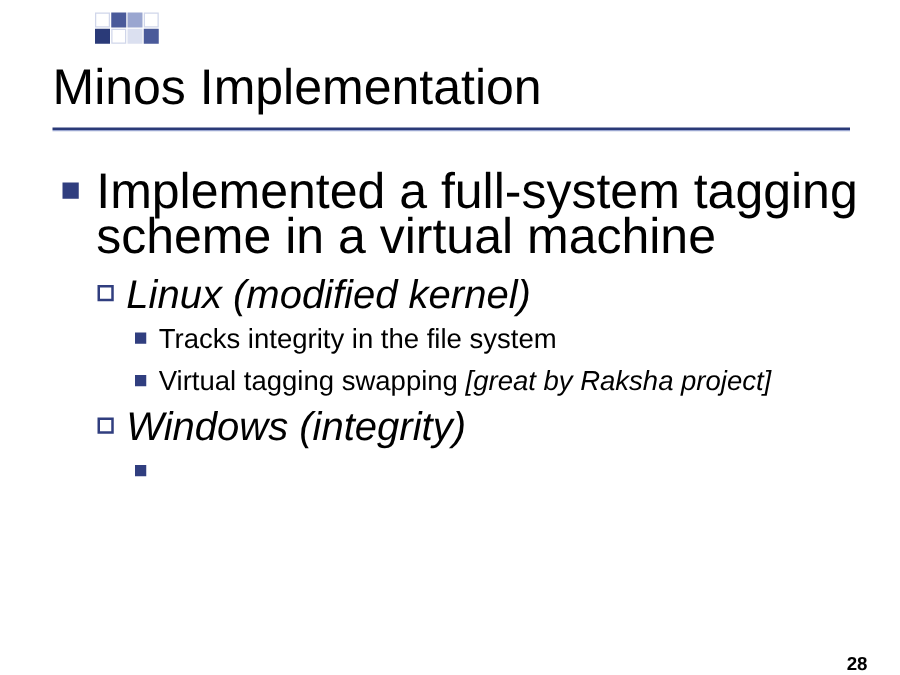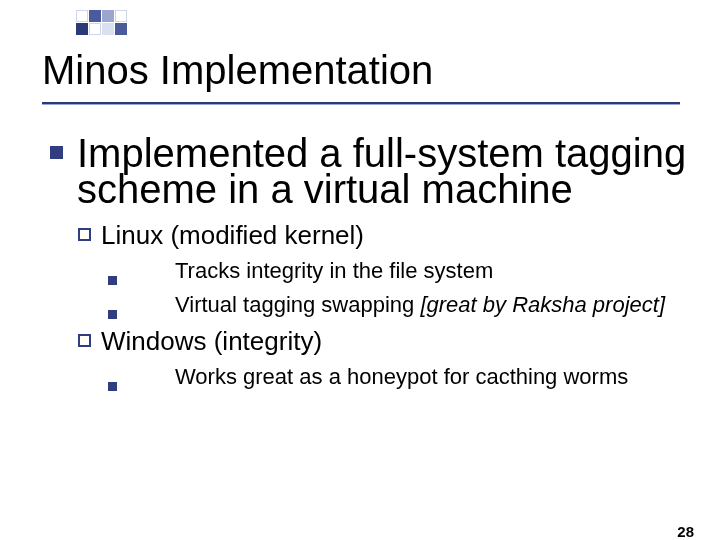--- a/index.html
+++ b/index.html
@@ -97,31 +97,31 @@
     width: 13px;
     height: 13px;
     border: 2px solid #303e7f;
     box-sizing: border-box;
     background: transparent;
     margin-top: 9px;
     margin-right: 10px;
     flex: 0 0 auto;
   }
   .l2 .t2 {
-    font-size: 26px;
+    font-size: 32px;
     line-height: 32px;
+    font-style: italic;
   }
 
   .l3 {
     margin-left: 58px;
     display: flex;
-    align-items: flex-end;
+    align-items: flex-start;
     margin-top: 6px;
     margin-bottom: 2px;
-    gap: 48px;
   }
   .l3 .b3 {
     width: 9px;
     height: 9px;
     background: #303e7f;
     margin-top: 9px;
     margin-right: 10px;
     flex: 0 0 auto;
   }
   .l3 .t3 {
@@ -180,18 +180,17 @@
     <div class="t3"><span>Virtual tagging swapping </span><i>[great by Raksha project]</i></div>
   </div>
 
   <div class="l2">
     <div class="b2"></div>
     <div class="t2">Windows (integrity)</div>
   </div>
 
   <div class="l3">
     <div class="b3"></div>
-    <div class="t3">Works great as a honeypot for cacthing worms</div>
   </div>
 
 </div>
 
 <div class="pagenum">28</div>
 
 </body></html>

